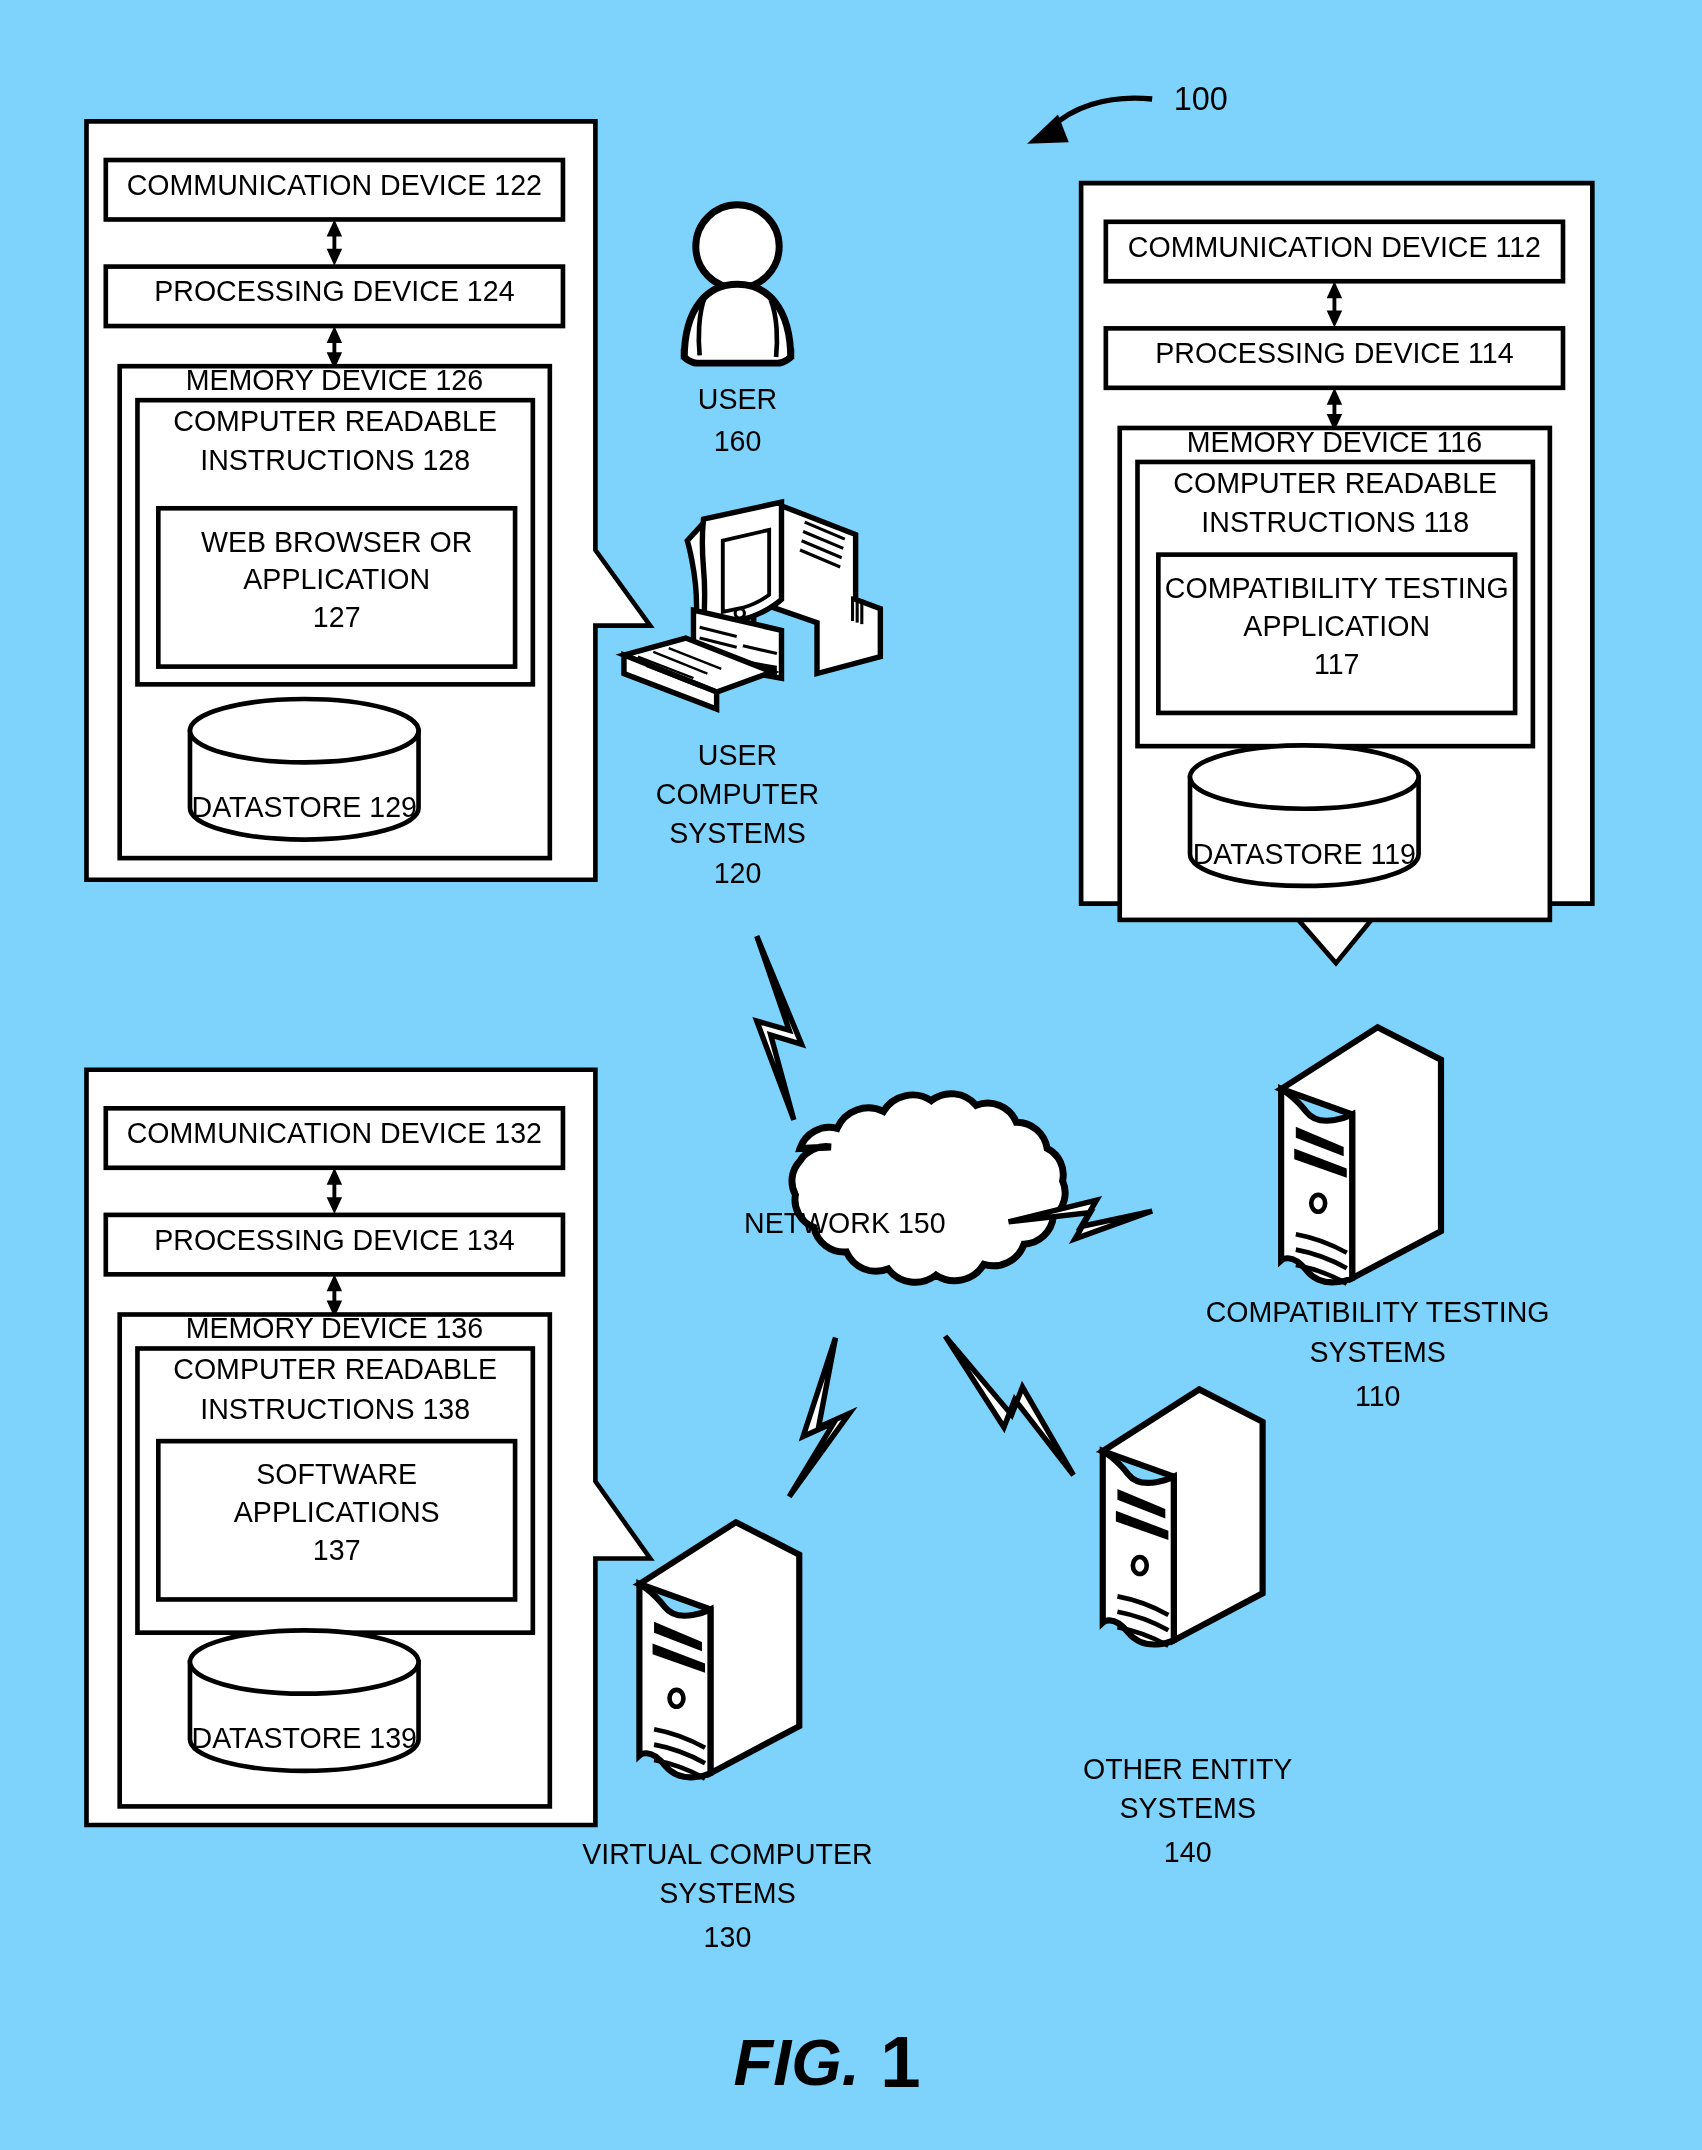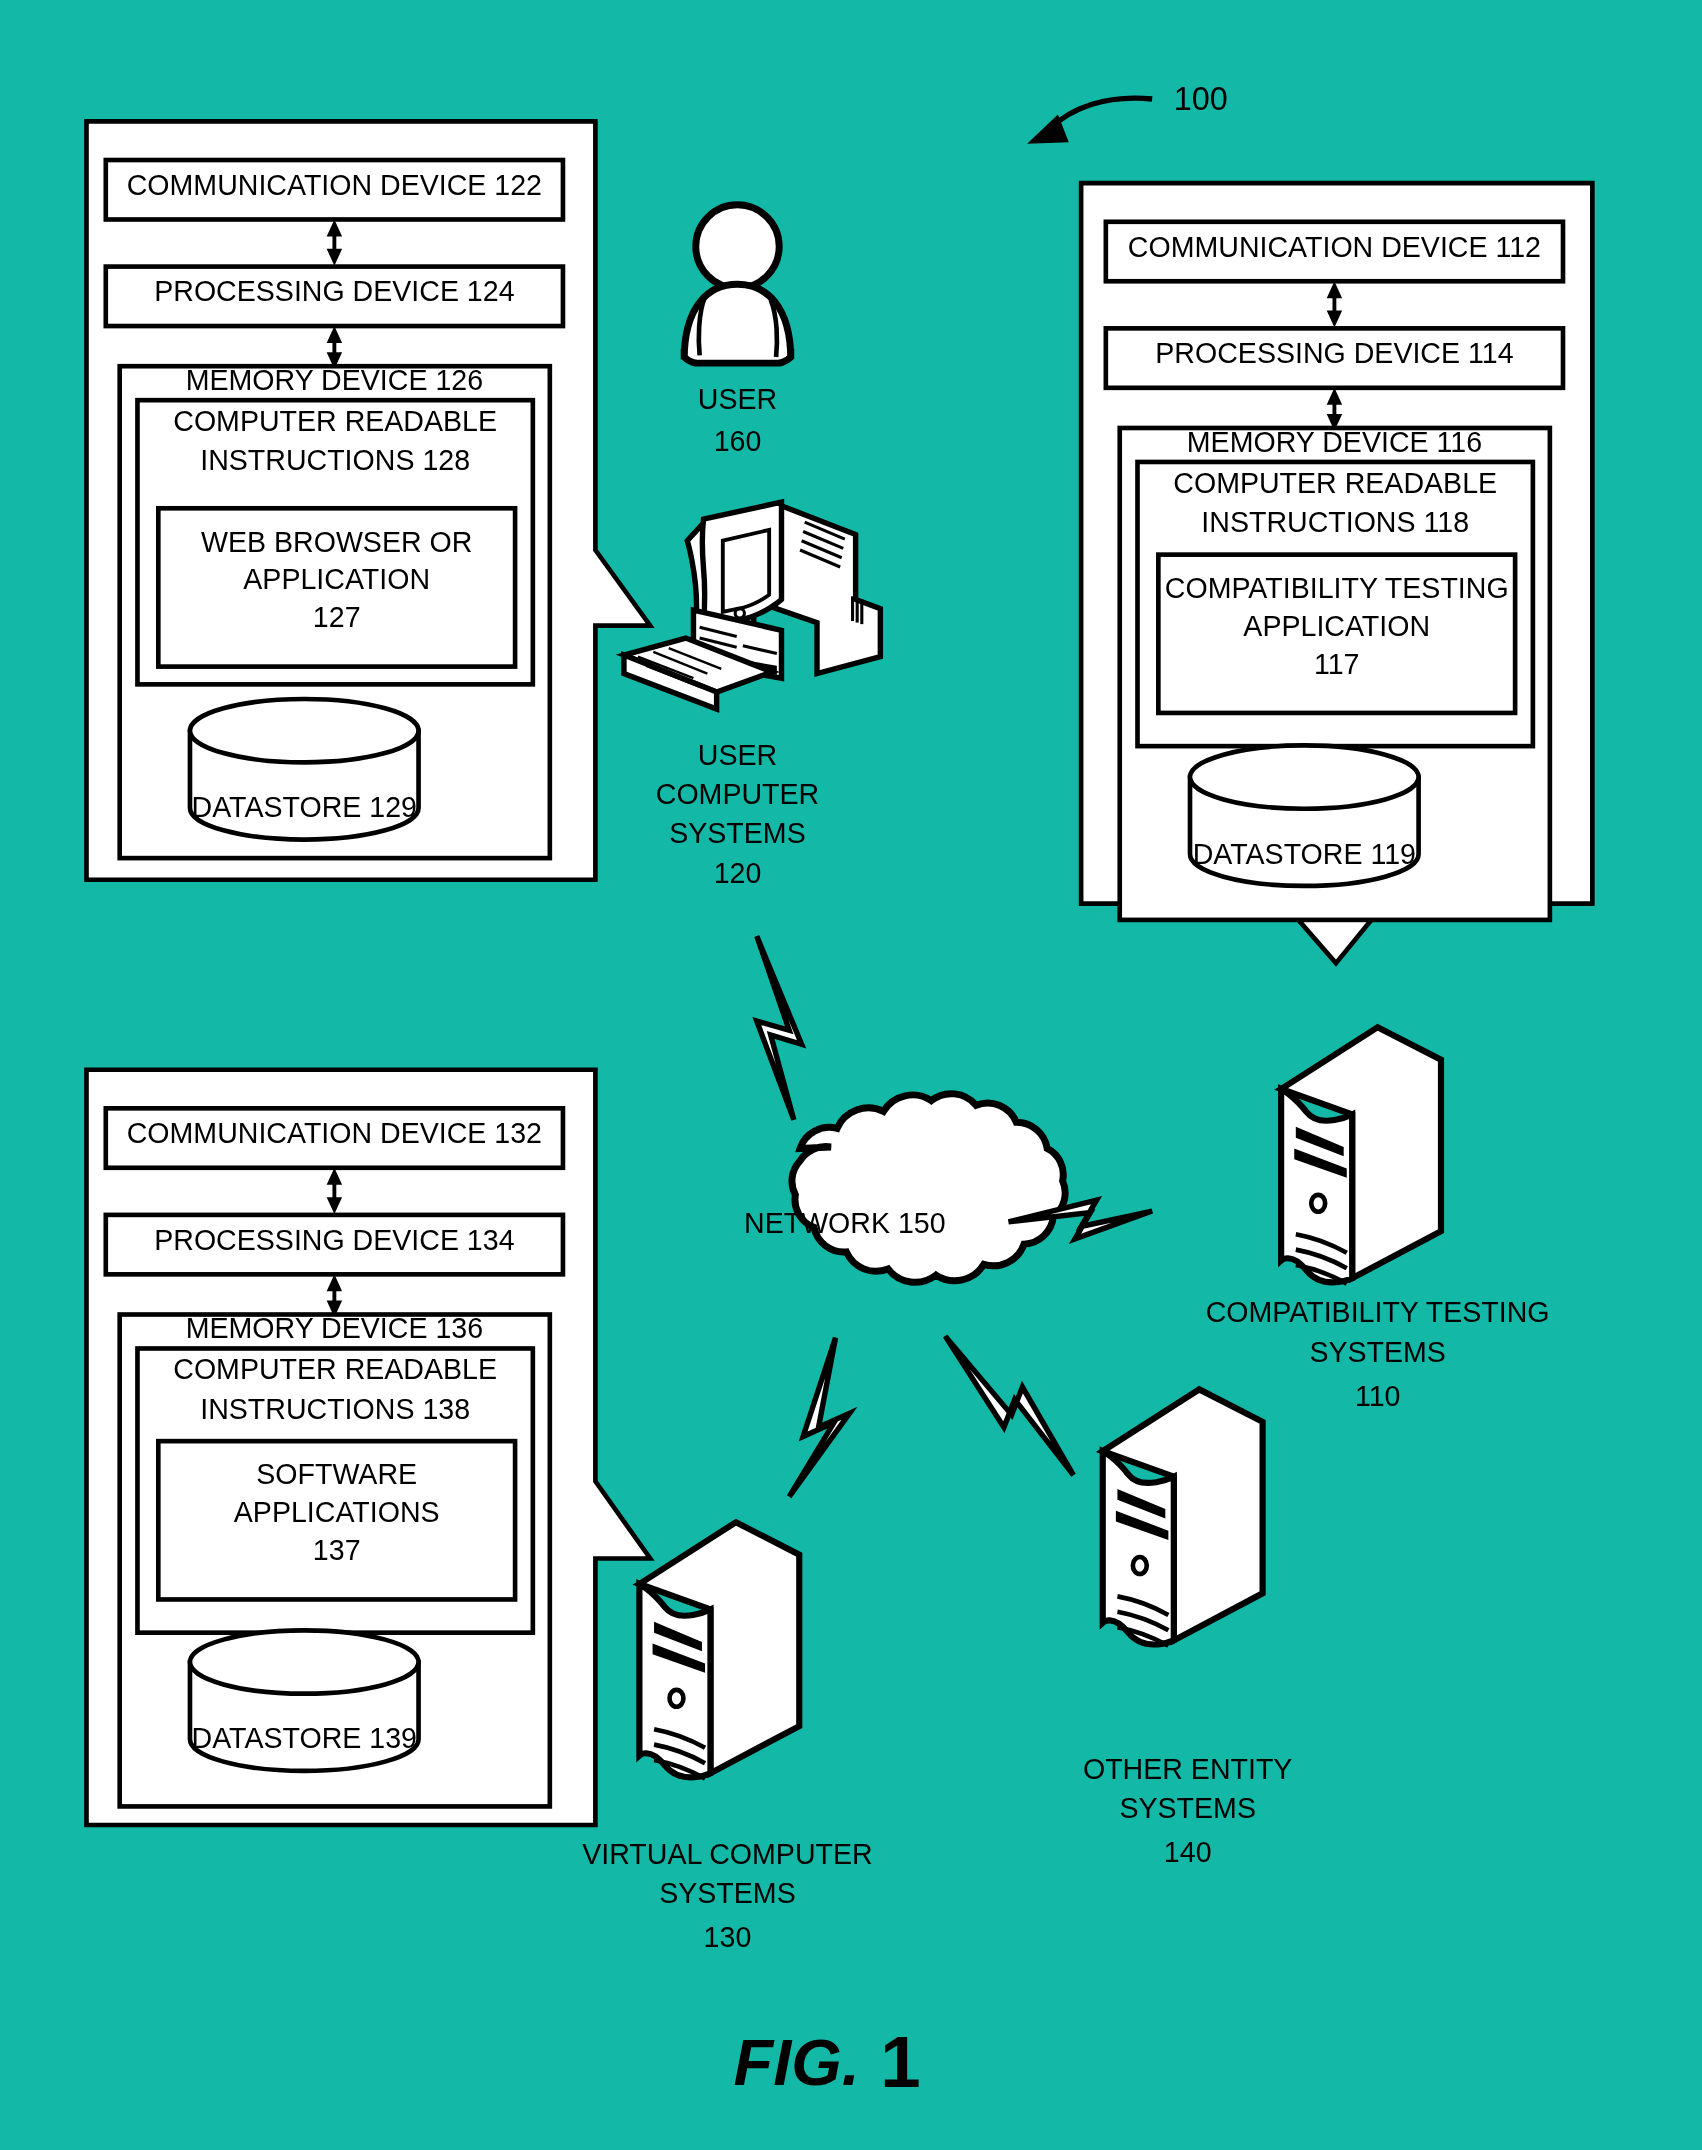--- a/index.html
+++ b/index.html
@@ -9,21 +9,21 @@
     background: #ffffff;
   }
   body {
     font-family: "Liberation Sans", sans-serif;
     color: #000000;
   }
   #figure-root {
     position: relative;
     width: 1702px;
     height: 2151px;
-    background: #14b8a6;
+    background: #7dd3fc;
     overflow: hidden;
   }
   svg.layer {
     position: absolute;
     top: 0;
     left: 0;
     width: 1702px;
     height: 2151px;
   }
   .stroke {

